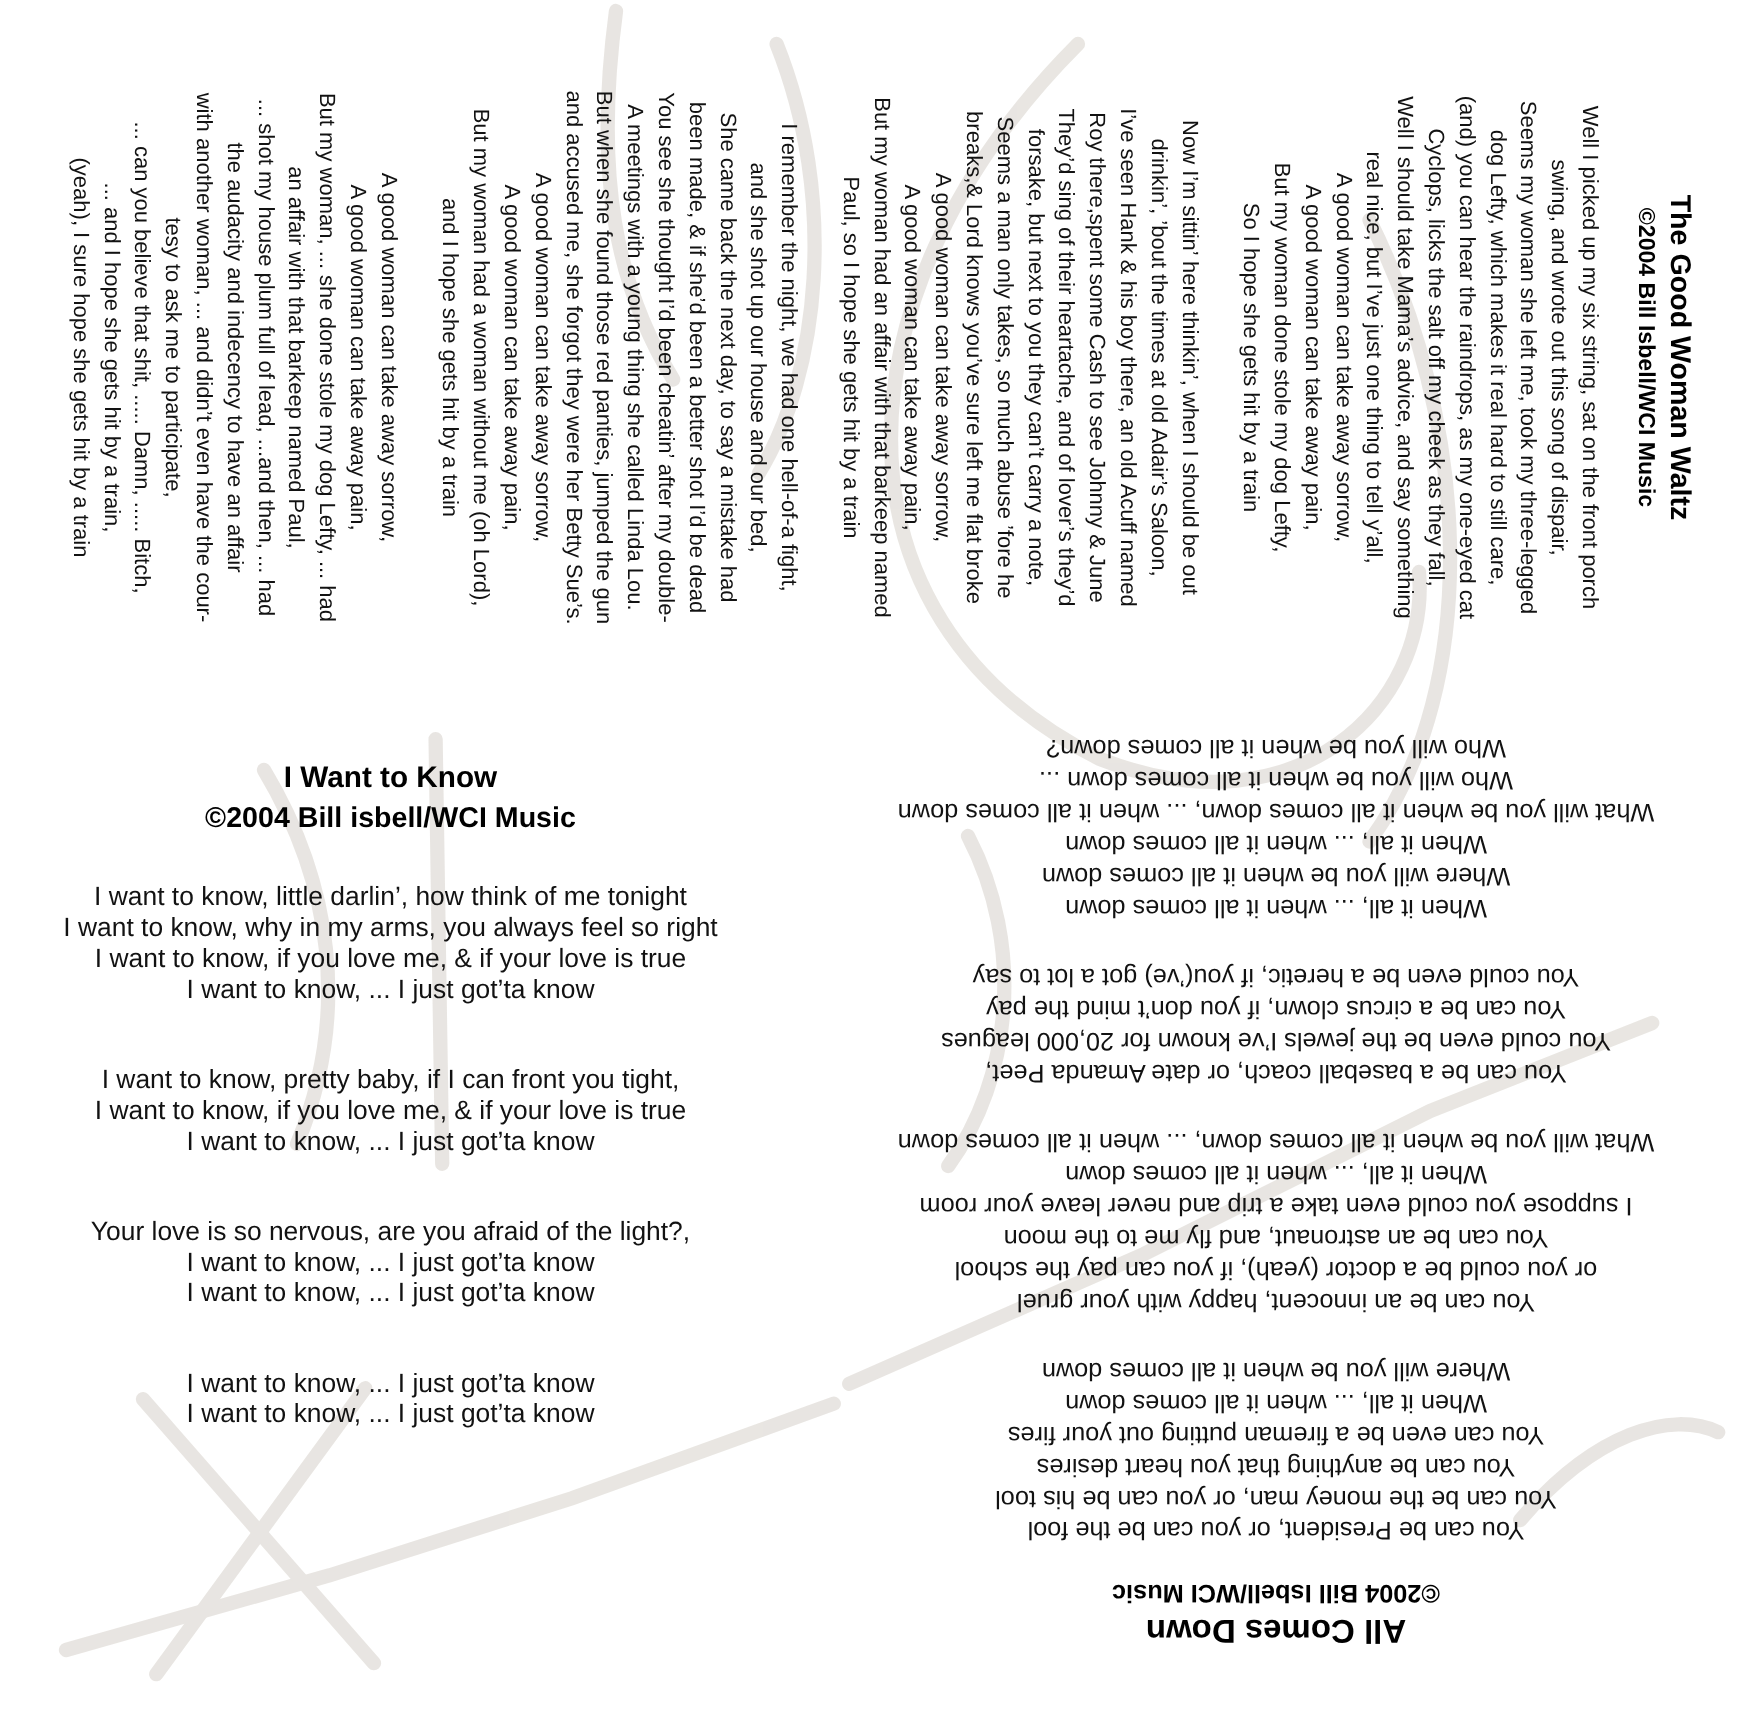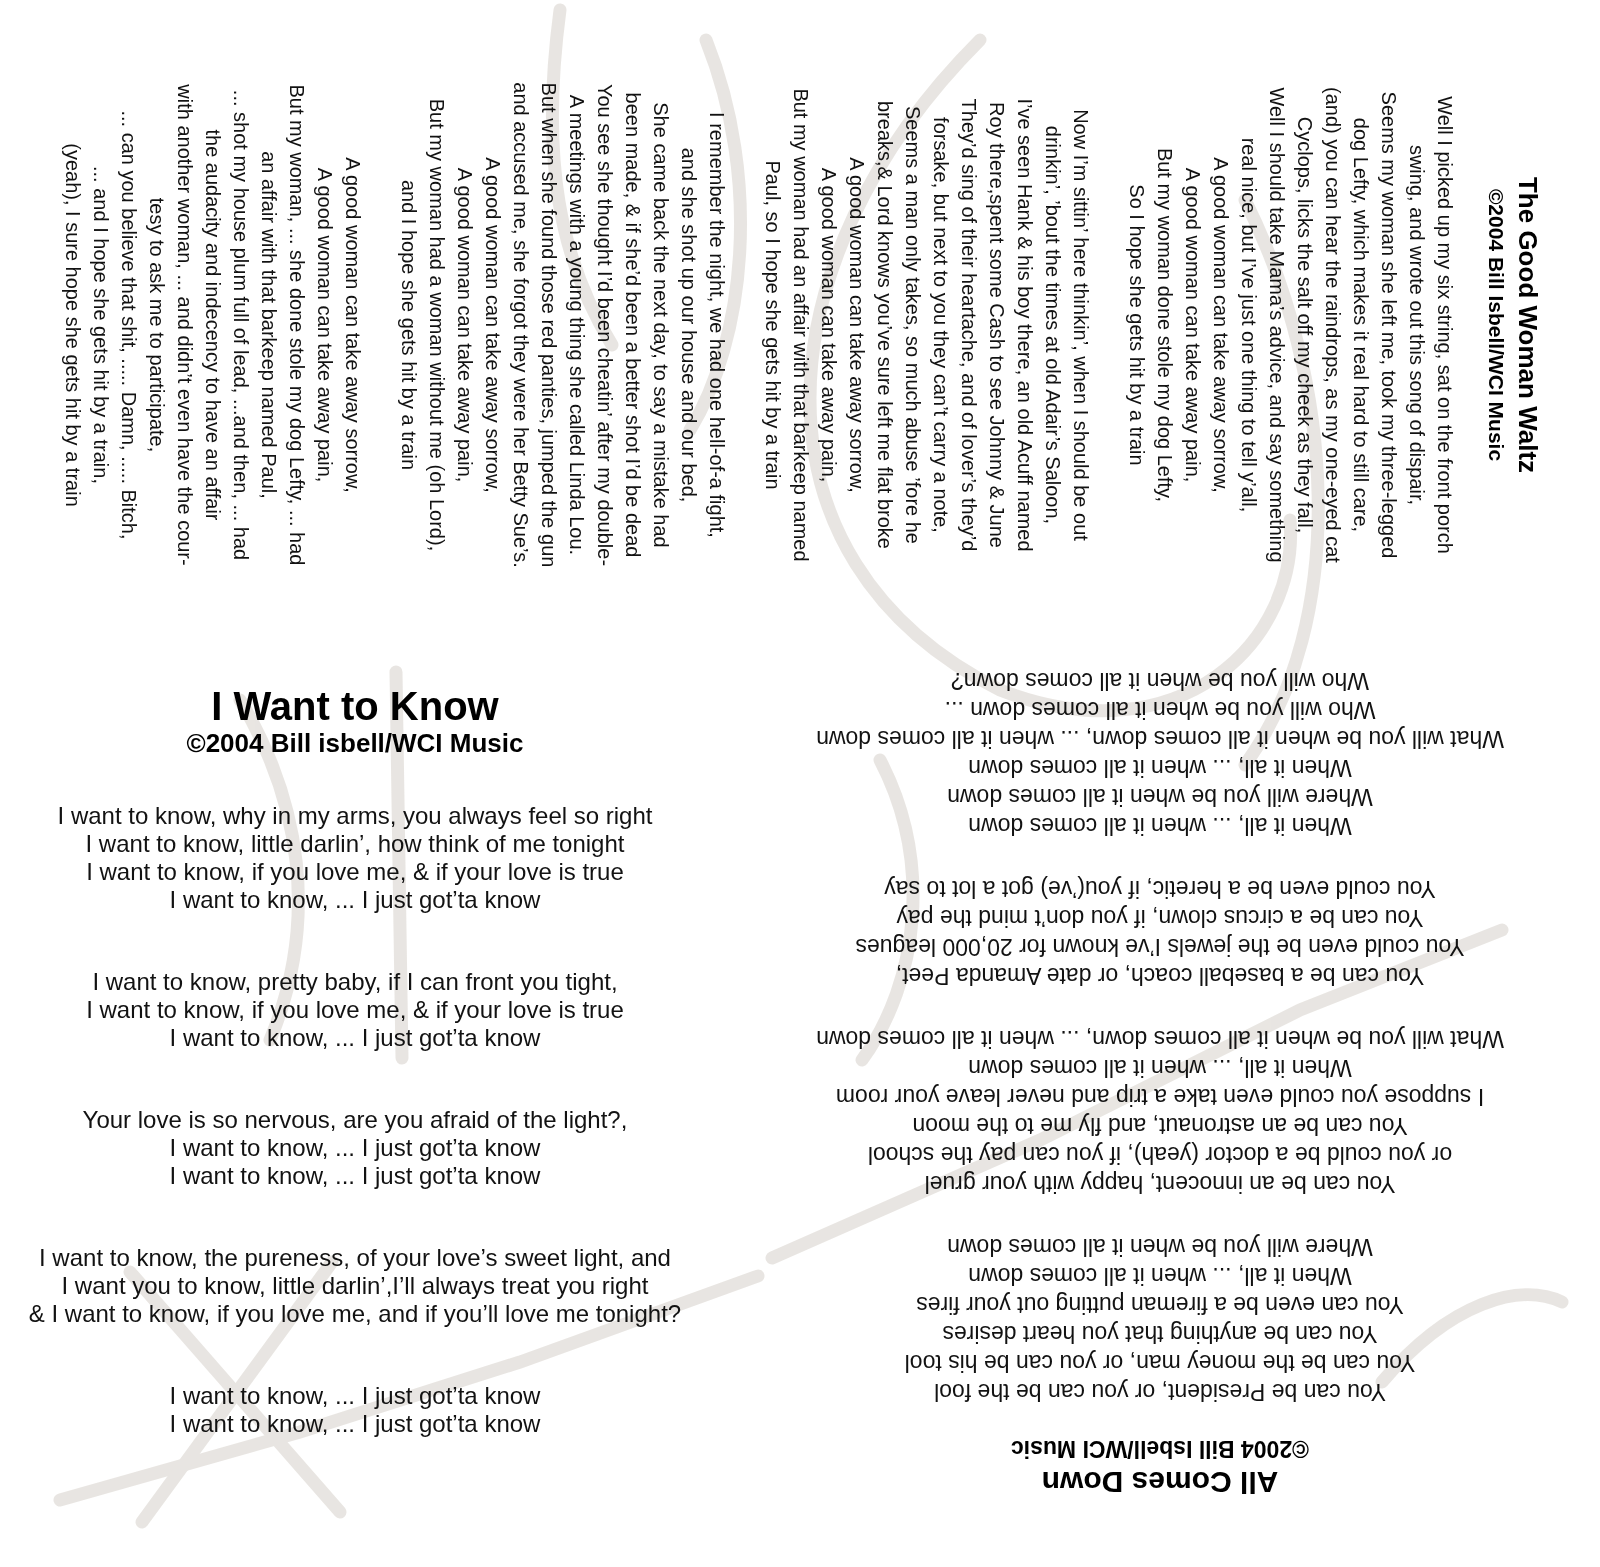--- a/index.html
+++ b/index.html
@@ -32,21 +32,21 @@
   #waltz .song-title  { font-size:26px; line-height:34px; }
   #waltz .song-credit { font-size:21px; line-height:30px; margin-bottom:22px; }
   #waltz .stanza { margin-bottom:28px; }
 
   
   #want {
     left:15px; top:686px;
     width:680px;
     font-size:24px; line-height:28px;
   }
-  #want .song-title  { font-size:40px; line-height:40px;text-align:center; }
+  #want .song-title  { font-size:27px; line-height:40px;text-align:center; }
   #want .song-credit { font-size:26px; line-height:34px; margin-bottom:42px; }
   #want .stanza { margin-bottom:54px; }
 
   
   #down {
     left:755px; top:640px;
     width:810px; height:860px;
     transform:rotate(180deg);
     font-size:23px; line-height:29px;
   }
@@ -134,39 +134,34 @@
         <div class="line">(yeah), I sure hope she gets hit by a train</div>
       </div>
     </div>
 </section>
 
 <section class="panel" id="want">
   <div class="song-title">I Want to Know</div>
   <div class="song-credit">©2004 Bill isbell/WCI Music</div>
   <div class="lyrics">
       <div class="stanza">
+        <div class="line">I want to know, little darlin’, how think of me tonight</div>
         <div class="line">I want to know, why in my arms, you always feel so right</div>
-        <div class="line">I want to know, little darlin’, how think of me tonight</div>
         <div class="line">I want to know, if you love me, &amp; if your love is true</div>
         <div class="line">I want to know, ... I just got’ta know</div>
       </div>
       <div class="stanza">
         <div class="line">I want to know, pretty baby, if I can front you tight,</div>
         <div class="line">I want to know, if you love me, &amp; if your love is true</div>
         <div class="line">I want to know, ... I just got’ta know</div>
       </div>
       <div class="stanza">
         <div class="line">Your love is so nervous, are you afraid of the light?,</div>
         <div class="line">I want to know, ... I just got’ta know</div>
         <div class="line">I want to know, ... I just got’ta know</div>
-      </div>
-      <div class="stanza">
-        <div class="line">I want to know, the pureness, of your love’s sweet light, and</div>
-        <div class="line">I want you to know, little darlin’,I’ll always treat you right</div>
-        <div class="line">&amp; I want to know, if you love me, and if you’ll love me tonight?</div>
       </div>
       <div class="stanza">
         <div class="line">I want to know, ... I just got’ta know</div>
         <div class="line">I want to know, ... I just got’ta know</div>
       </div>
     </div>
 </section>
 
 <section class="panel" id="down">
   <div class="song-title">All Comes Down</div>

